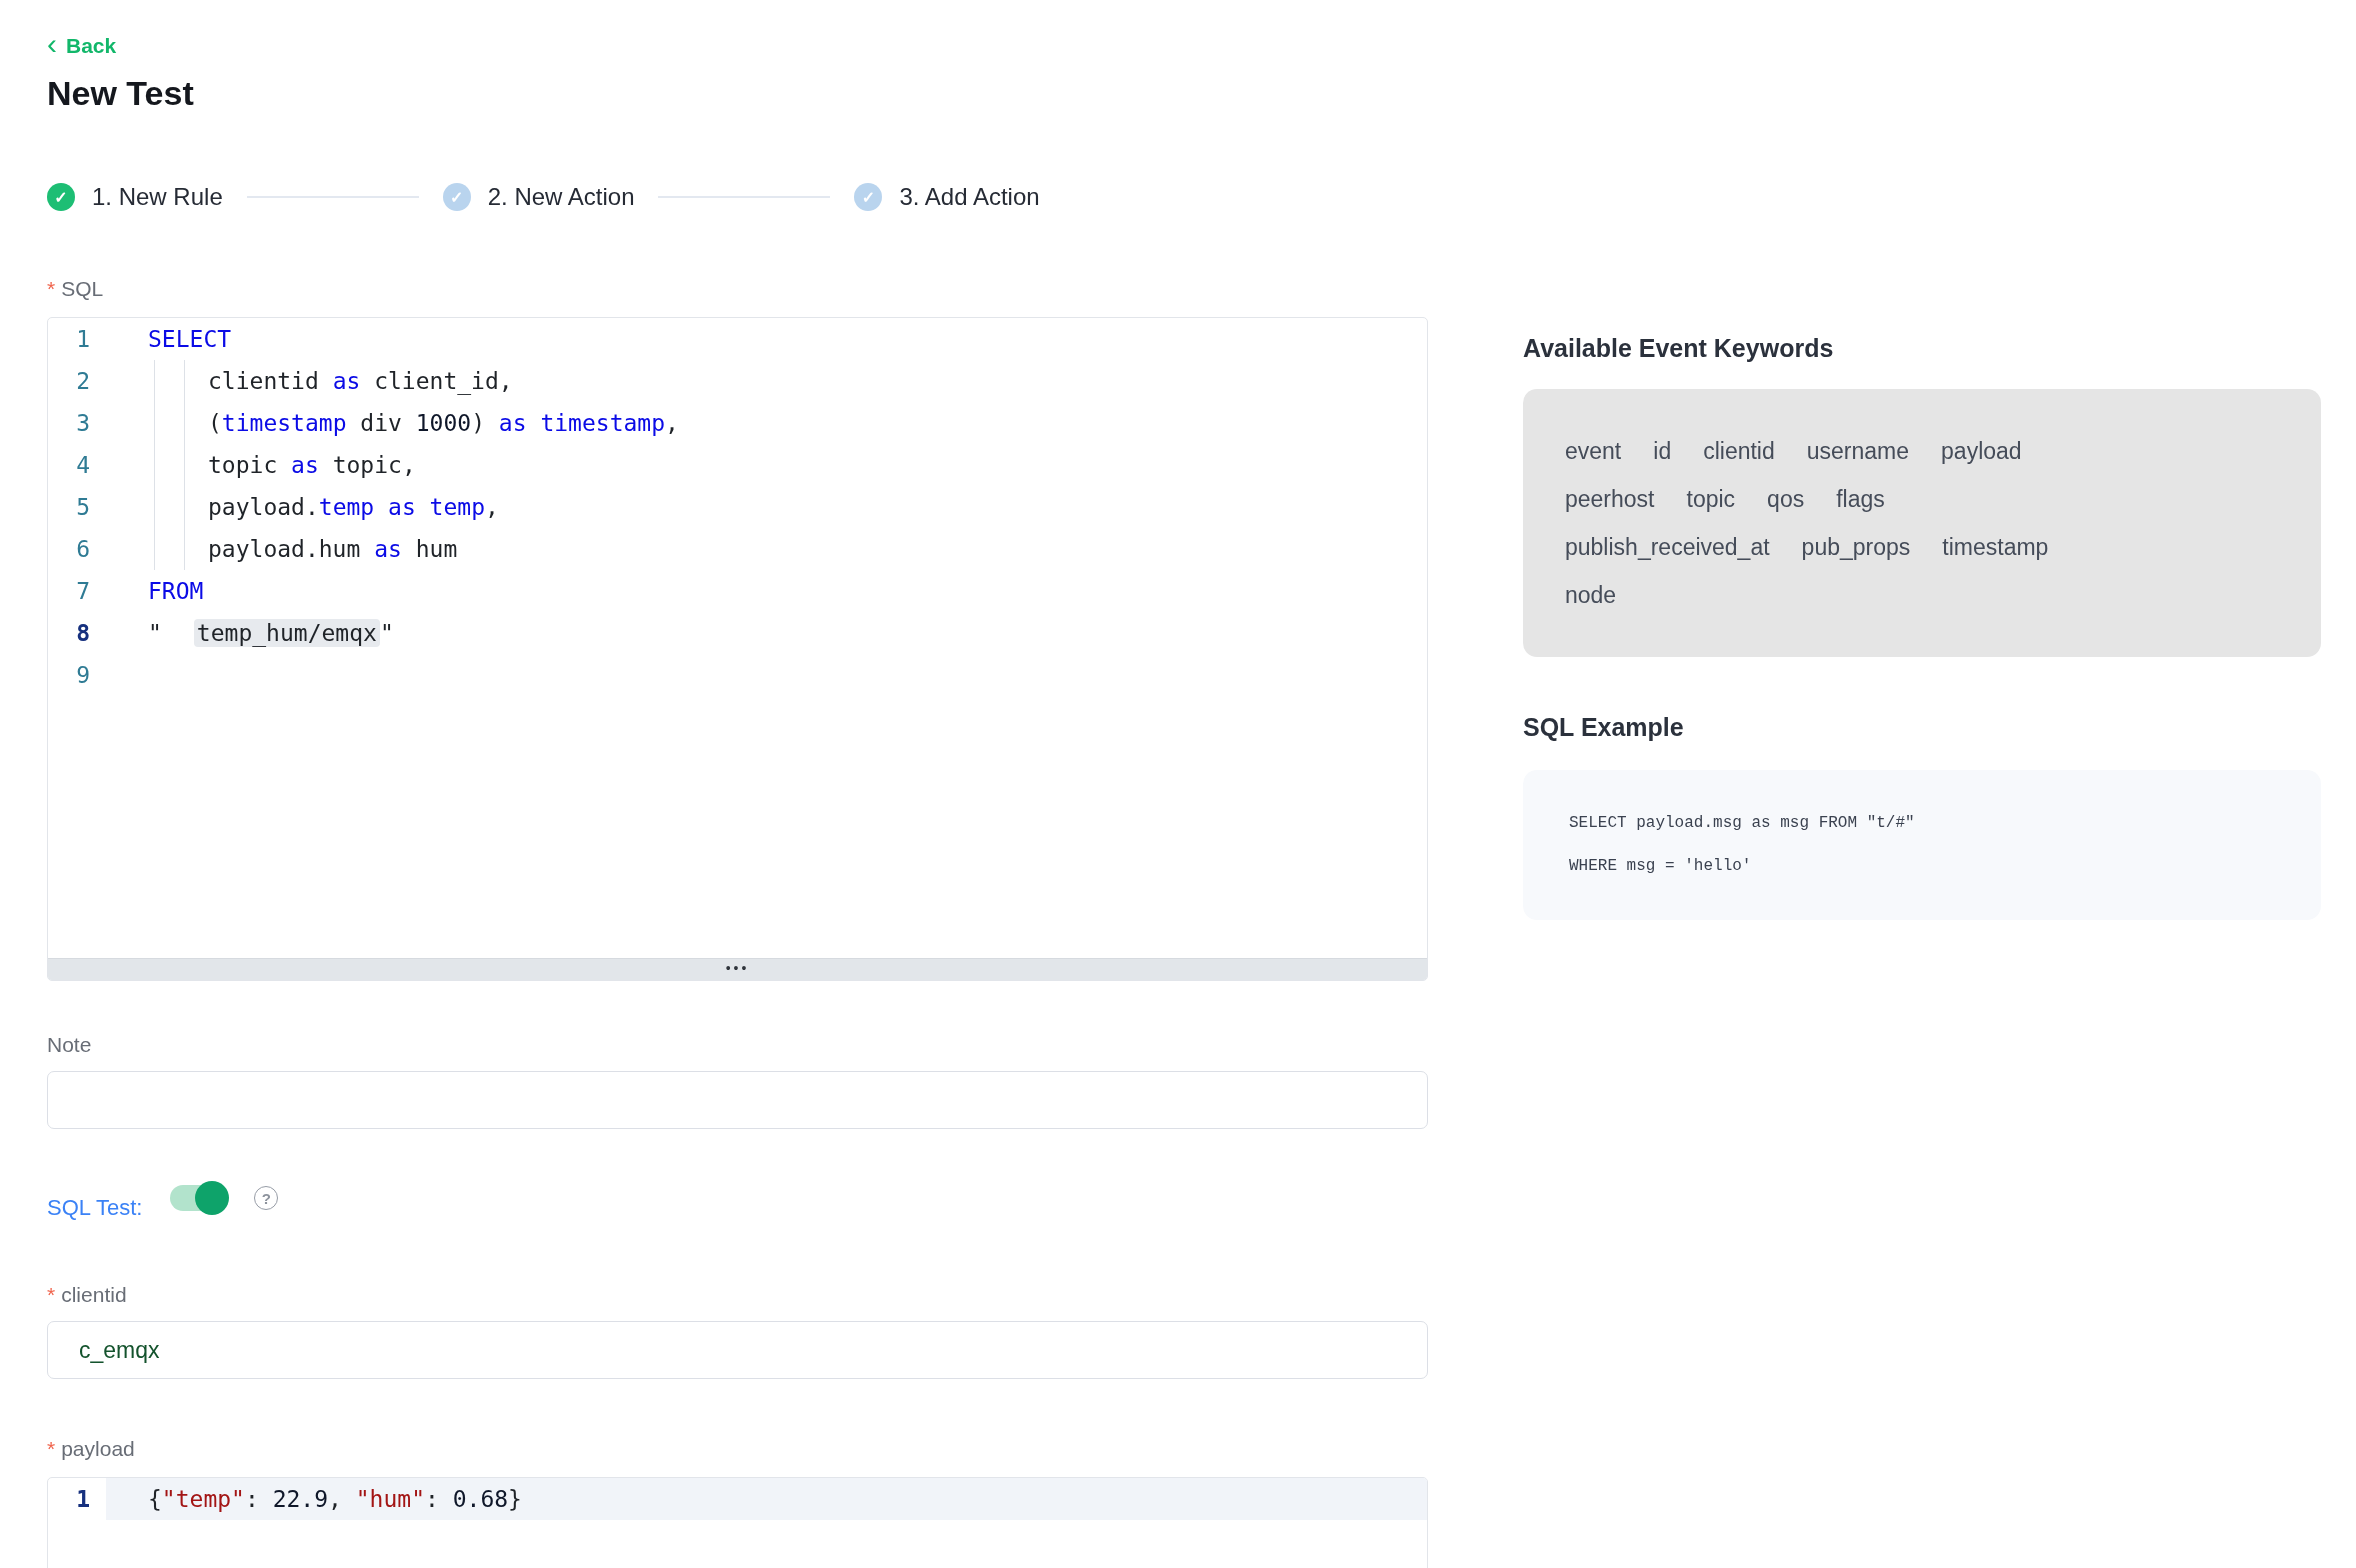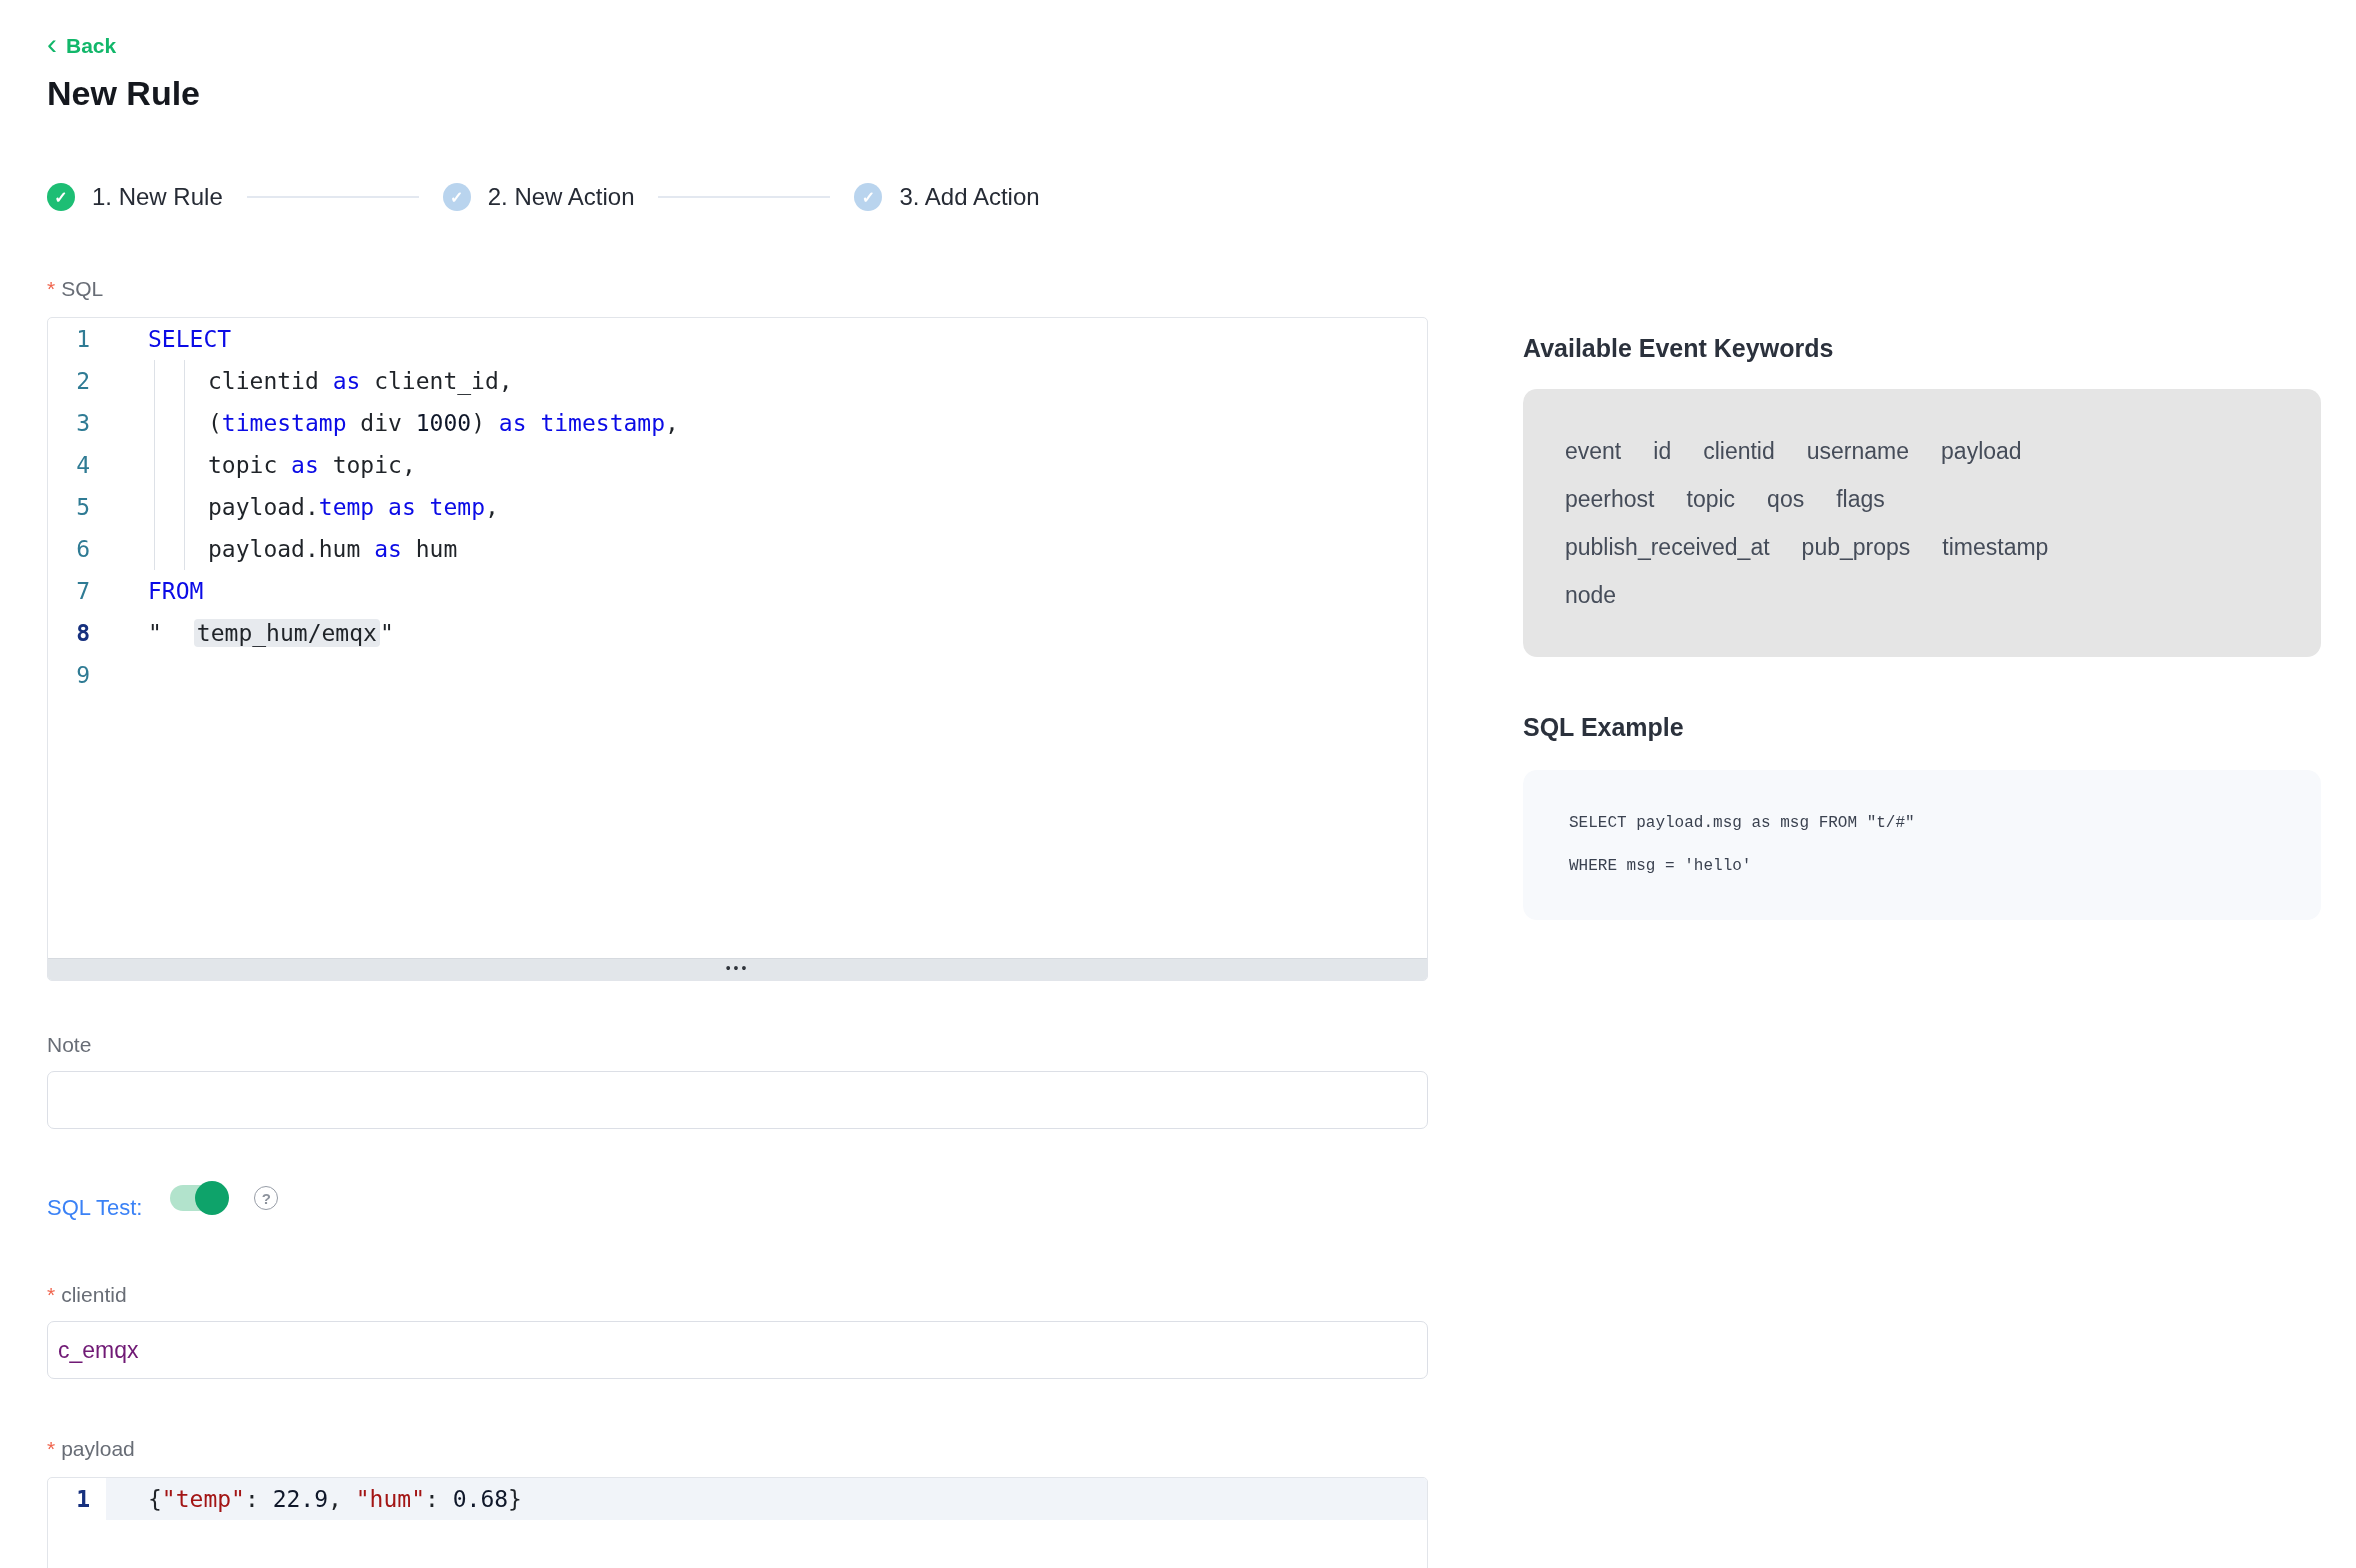--- a/index.html
+++ b/index.html
@@ -51,21 +51,21 @@
   .tok-str { color:#a31515; }
   .tok-hl { background:#e7eaee; border-radius:4px; padding:1px 3px; color:#1f2328;margin-left:32px; }
   .tok-plain { color:#1f2328; }
   .resize-bar { height:22px; background:#e2e6ea; border-top:1px solid #d6dadf; display:flex;
                 align-items:center; justify-content:center; cursor:row-resize; }
   .resize-dots { font-size:14px; letter-spacing:3px; color:#30353c; line-height:10px;
                  transform:translateY(-2px); font-family:"Liberation Sans",sans-serif; }
 
   
   .text-input { margin-top:14px; width:100%; height:58px; border:1px solid #dcdfe6; border-radius:7px;
-                font-size:23px; color:#701a75; padding:0 10px; outline:none; background:#fff;
+                font-size:23px; color:#14532d; padding:0 31px; outline:none; background:#fff;
                 font-family:"Liberation Sans", sans-serif; }
 
   
   .sql-test-row { margin-top:46px; display:flex; align-items:center; gap:28px; }
   .sql-test-label { font-size:22px; color:#3b82f6;margin-top:20px; }
   .switch { position:relative; width:56px; height:26px; border-radius:13px; background:#b2e3cc;
             cursor:pointer; flex:none; }
   .switch .knob { position:absolute; right:-3px; top:-4px; width:34px; height:34px; border-radius:50%;
                   background:#0ea36a; }
   .help-circle { width:24px; height:24px; border:1.6px solid #969ca6; border-radius:50%; color:#8d939d;
@@ -87,21 +87,21 @@
 
 <div class="page">
 
   <div class="main-col">
 
     <div class="back-row">
       <span class="back-chevron">‹</span>
       <span>Back</span>
     </div>
 
-    <div class="page-title">New Rule</div>
+    <div class="page-title">New Test</div>
 
     <div class="steps">
       <div class="step done">
         <span class="step-icon">
             <span>✓</span>
           </span>
         <span class="step-label">1. New Rule</span>
       </div>
       <span class="connector"></span>
       <div class="step pending">

